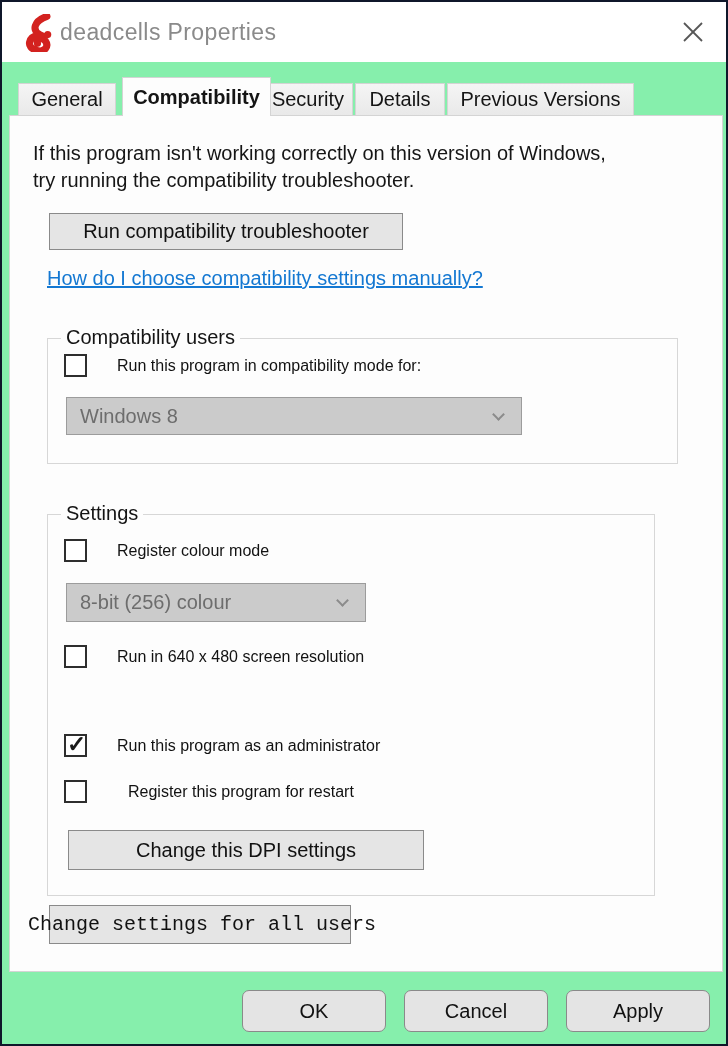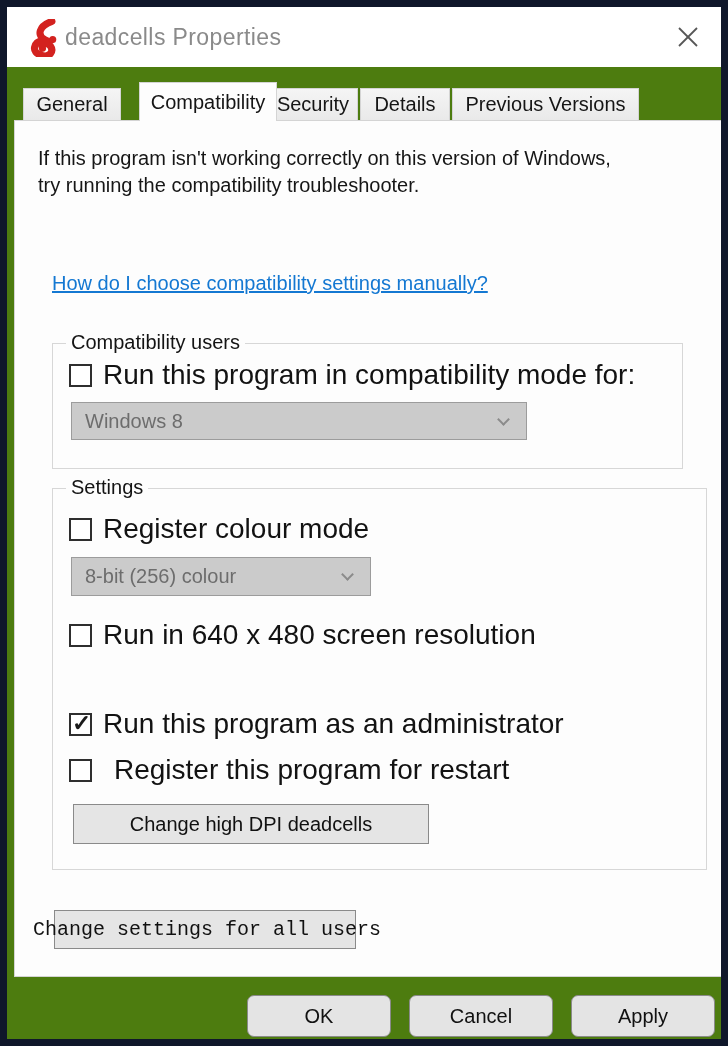--- a/index.html
+++ b/index.html
@@ -1,21 +1,21 @@
 <!DOCTYPE html>
 <html><head>
 <meta charset="utf-8">
 <style>
   * { box-sizing: border-box; }
   html, body { margin: 0; padding: 0; background: #c9c9c9; }
   .window {
     position: relative;
     width: 728px; height: 1046px;
-    background: #4d7c0f;
-    border: 7px solid #0f172a;
+    background: #86efac;
+    border: 2px solid #0f172a;
     font-family: "Liberation Sans", sans-serif;
     overflow: hidden;
   }
   
   .titlebar { position: absolute; top: 0; left: 0; right: 0; height: 60px; background: #ffffff; }
   .app-icon { position: absolute; left: 21px; top: 12px; width: 32px; height: 38px; }
   .title-text {
     position: absolute; left: 58px; top: 17px;
     font-size: 23px; color: #8a8a8a; letter-spacing: 0.4px; white-space: nowrap;
   }
@@ -51,37 +51,37 @@
     cursor: pointer; white-space: nowrap;
   }
   .ts-btn { position: absolute; left: 39px; top: 97px; width: 354px; height: 37px; }
   .help-link {
     position: absolute; left: 37px; top: 151px;
     font-size: 20px; color: #1478d2; text-decoration: underline; cursor: pointer; white-space: nowrap;
   }
   
   .groupbox { position: absolute; border: 1px solid #d7d7d7; background: transparent; }
   .group-compat { left: 37px; top: 222px; width: 631px; height: 126px; }
-  .group-settings { left: 37px; top: 367px; width: 655px; height: 382px; }
+  .group-settings { left: 37px; top: 398px; width: 608px; height: 382px; }
   .group-legend {
     position: absolute; top: -13px; left: 13px;
     background: #fdfdfd; padding: 0 5px;
     font-size: 20px; color: #141414; white-space: nowrap;
   }
   
   .cb-row { position: absolute; display: flex; align-items: center; }
   .checkbox {
     width: 23px; height: 23px; background: #ffffff; border: 2px solid #2e2e2e;
     margin-right: 11px; flex: 0 0 auto; position: relative; cursor: pointer;
   }
   .checkbox .check {
     position: absolute; left: 1px; top: -3px;
     font-size: 23px; font-weight: bold; color: #1a1a1a; line-height: 23px;
   }
-  .cb-label { font-size: 28px; color: #121212; white-space: nowrap; cursor: pointer; }
+  .cb-label { font-size: 16px; color: #121212; white-space: nowrap; cursor: pointer; margin-left: 19px; }
   
   .dropdown {
     position: absolute; background: #cbcbcb; border: 1px solid #9c9c9c;
     display: flex; align-items: center; padding-left: 13px;
     font-size: 20px; color: #6d6d6d; white-space: nowrap;
   }
   .chevron {
     position: absolute; right: 18px; top: 12px;
     width: 9px; height: 9px;
     border-right: 2px solid #8b8b8b; border-bottom: 2px solid #8b8b8b;
@@ -121,40 +121,41 @@
       <svg width="26" height="26" viewBox="0 0 26 26">
         <line x1="4" y1="4" x2="22" y2="22" stroke="#565656" stroke-width="1.8"></line>
         <line x1="22" y1="4" x2="4" y2="22" stroke="#565656" stroke-width="1.8"></line>
       </svg>
     </div>
   </div>
 
   <div class="tab" style="left:16px; width:98px;">
     <span>General</span>
   </div>
-  <div class="tab active" style="left:132px; width:138px;">
+  <div class="tab active" style="left:120px; width:149px;font-weight:bold;">
     <span>Compatibility</span>
   </div>
   <div class="tab" style="left:261px; width:90px;">
     <span>Security</span>
   </div>
   <div class="tab" style="left:353px; width:90px;">
     <span>Details</span>
   </div>
   <div class="tab" style="left:445px; width:187px;">
     <span>Previous Versions</span>
   </div>
 
   <div class="panel">
 
     <div class="intro">
       <div>If this program isn't working correctly on this version of Windows,</div>
       <div>try running the compatibility troubleshooter.</div>
     </div>
 
+    <button class="btn ts-btn">Run compatibility troubleshooter</button>
 
     <a class="help-link">How do I choose compatibility settings manually?</a>
 
     <div class="groupbox group-compat">
       <span class="group-legend">Compatibility users</span>
 
       <div class="cb-row row-compat-mode">
         <span class="checkbox">
           <span class="check"></span>
         </span>
@@ -197,21 +198,21 @@
         <span class="cb-label">Run this program as an administrator</span>
       </div>
 
       <div class="cb-row row-register">
         <span class="checkbox">
           <span class="check"></span>
         </span>
         <span class="cb-label">Register this program for restart</span>
       </div>
 
-      <button class="btn dpi-btn">Change high DPI deadcells</button>
+      <button class="btn dpi-btn">Change this DPI settings</button>
     </div>
 
     <button class="btn all-users-btn">
       <svg class="shield" width="25" height="27" viewBox="0 0 24 26">
         <defs>
           <clipPath id="shieldClip">
             <path d="M12 1 C9 2.6 4.5 3.8 1.5 3.9 L1.5 12 C1.5 19 6.5 23.5 12 25.4 C17.5 23.5 22.5 19 22.5 12 L22.5 3.9 C19.5 3.8 15 2.6 12 1 Z"></path>
           </clipPath>
         </defs>
         <g clip-path="url(#shieldClip)">

